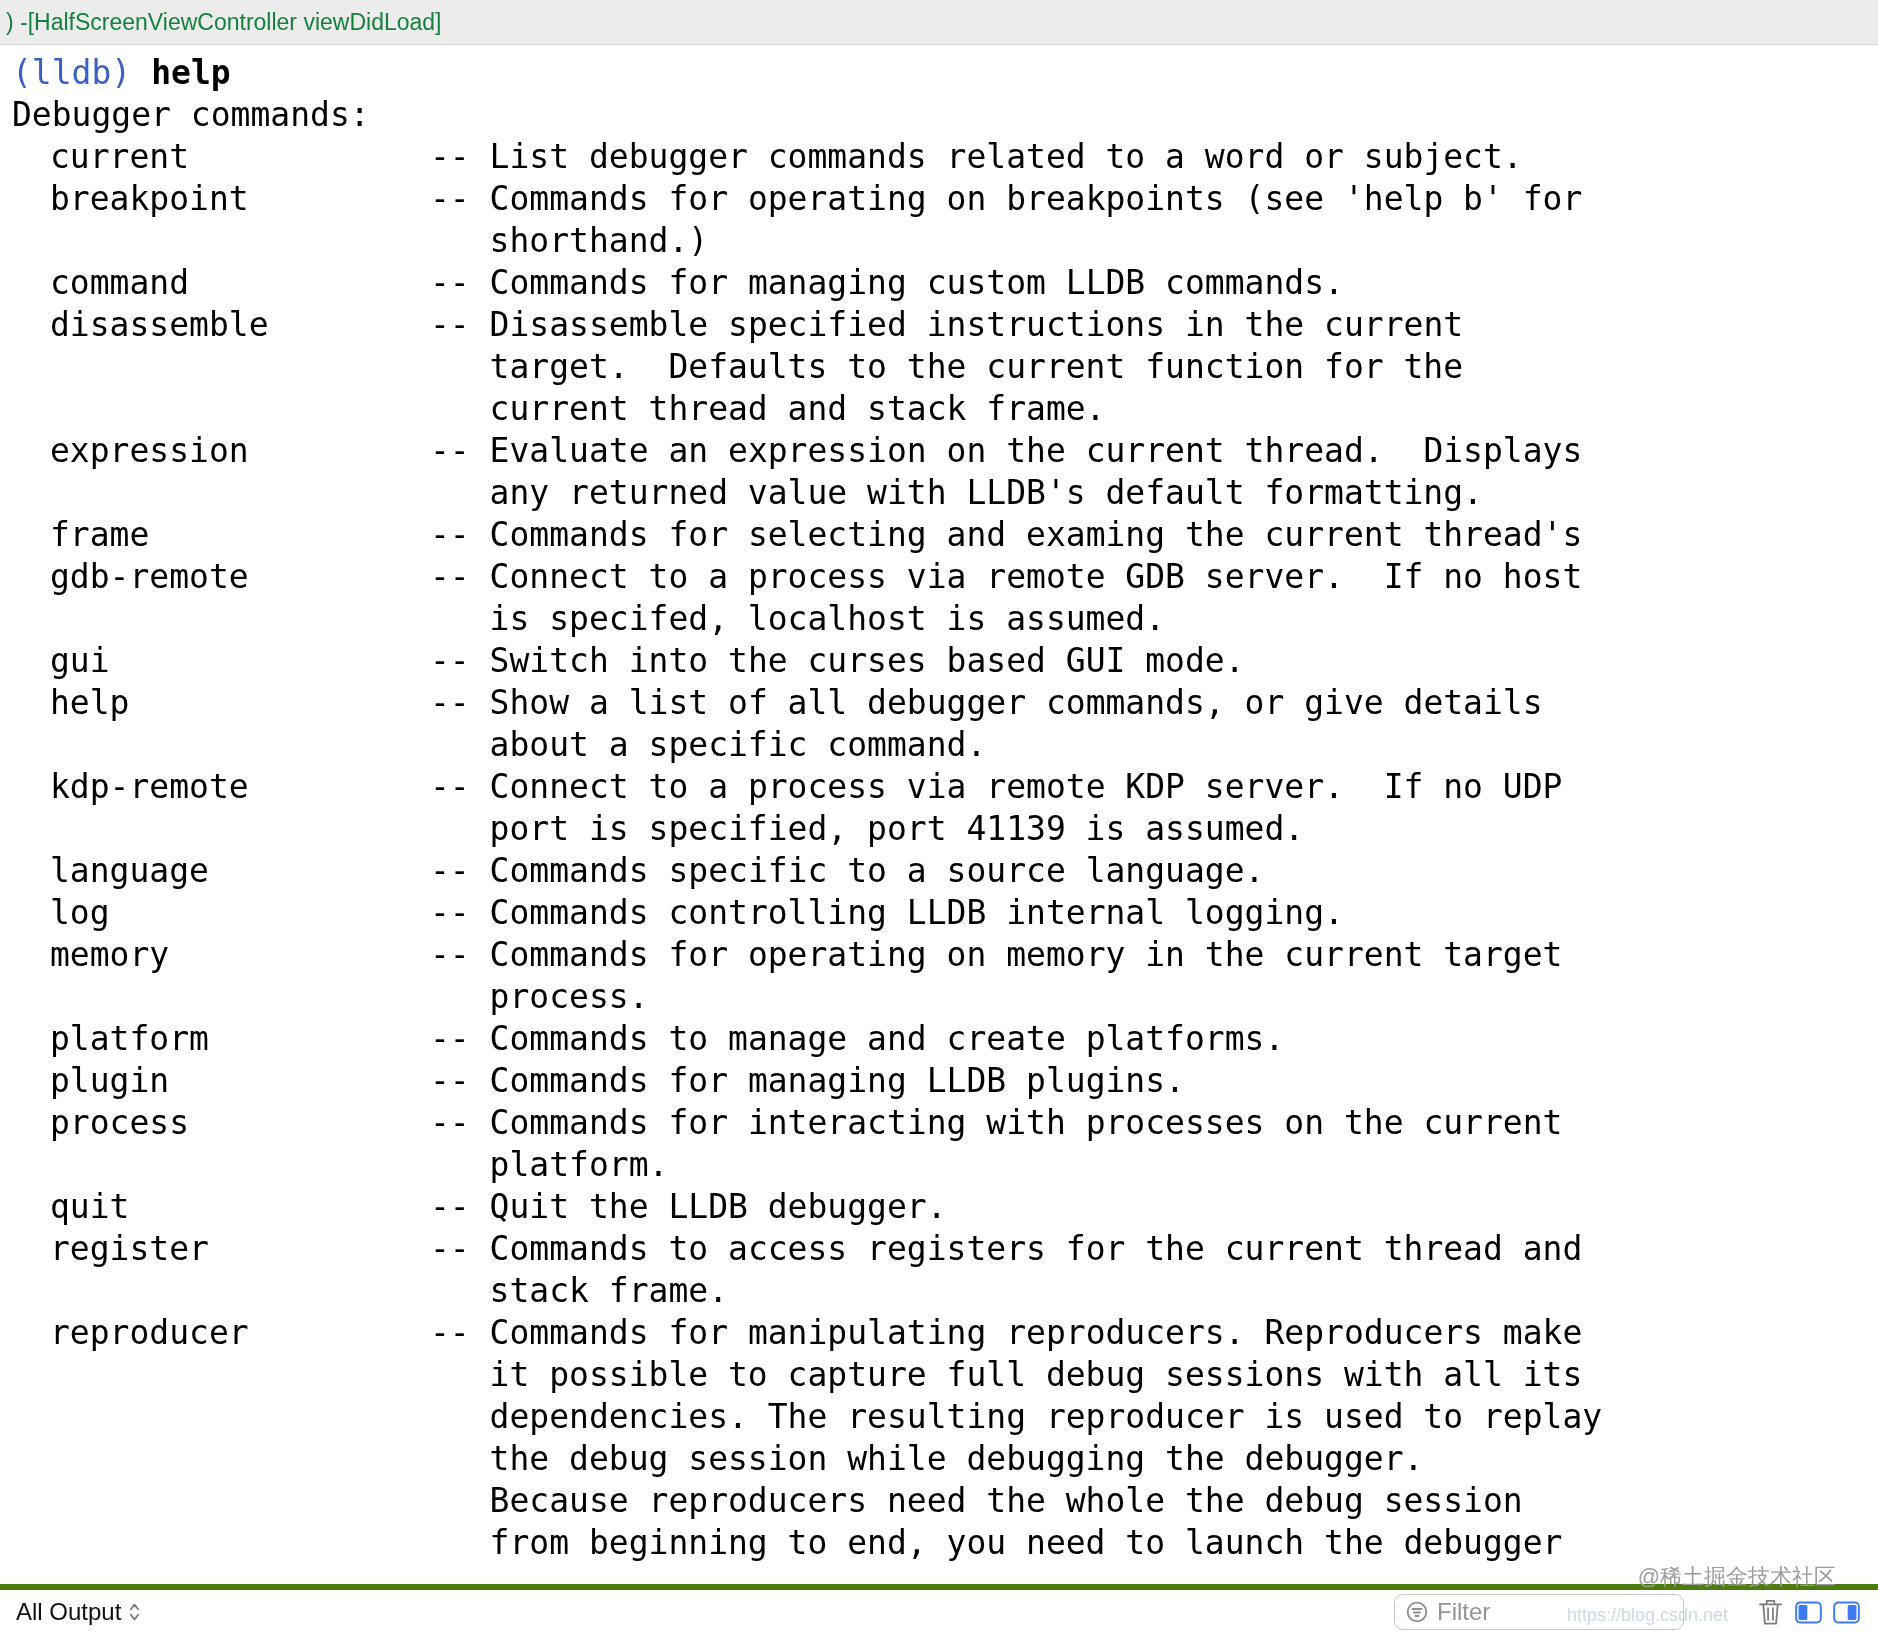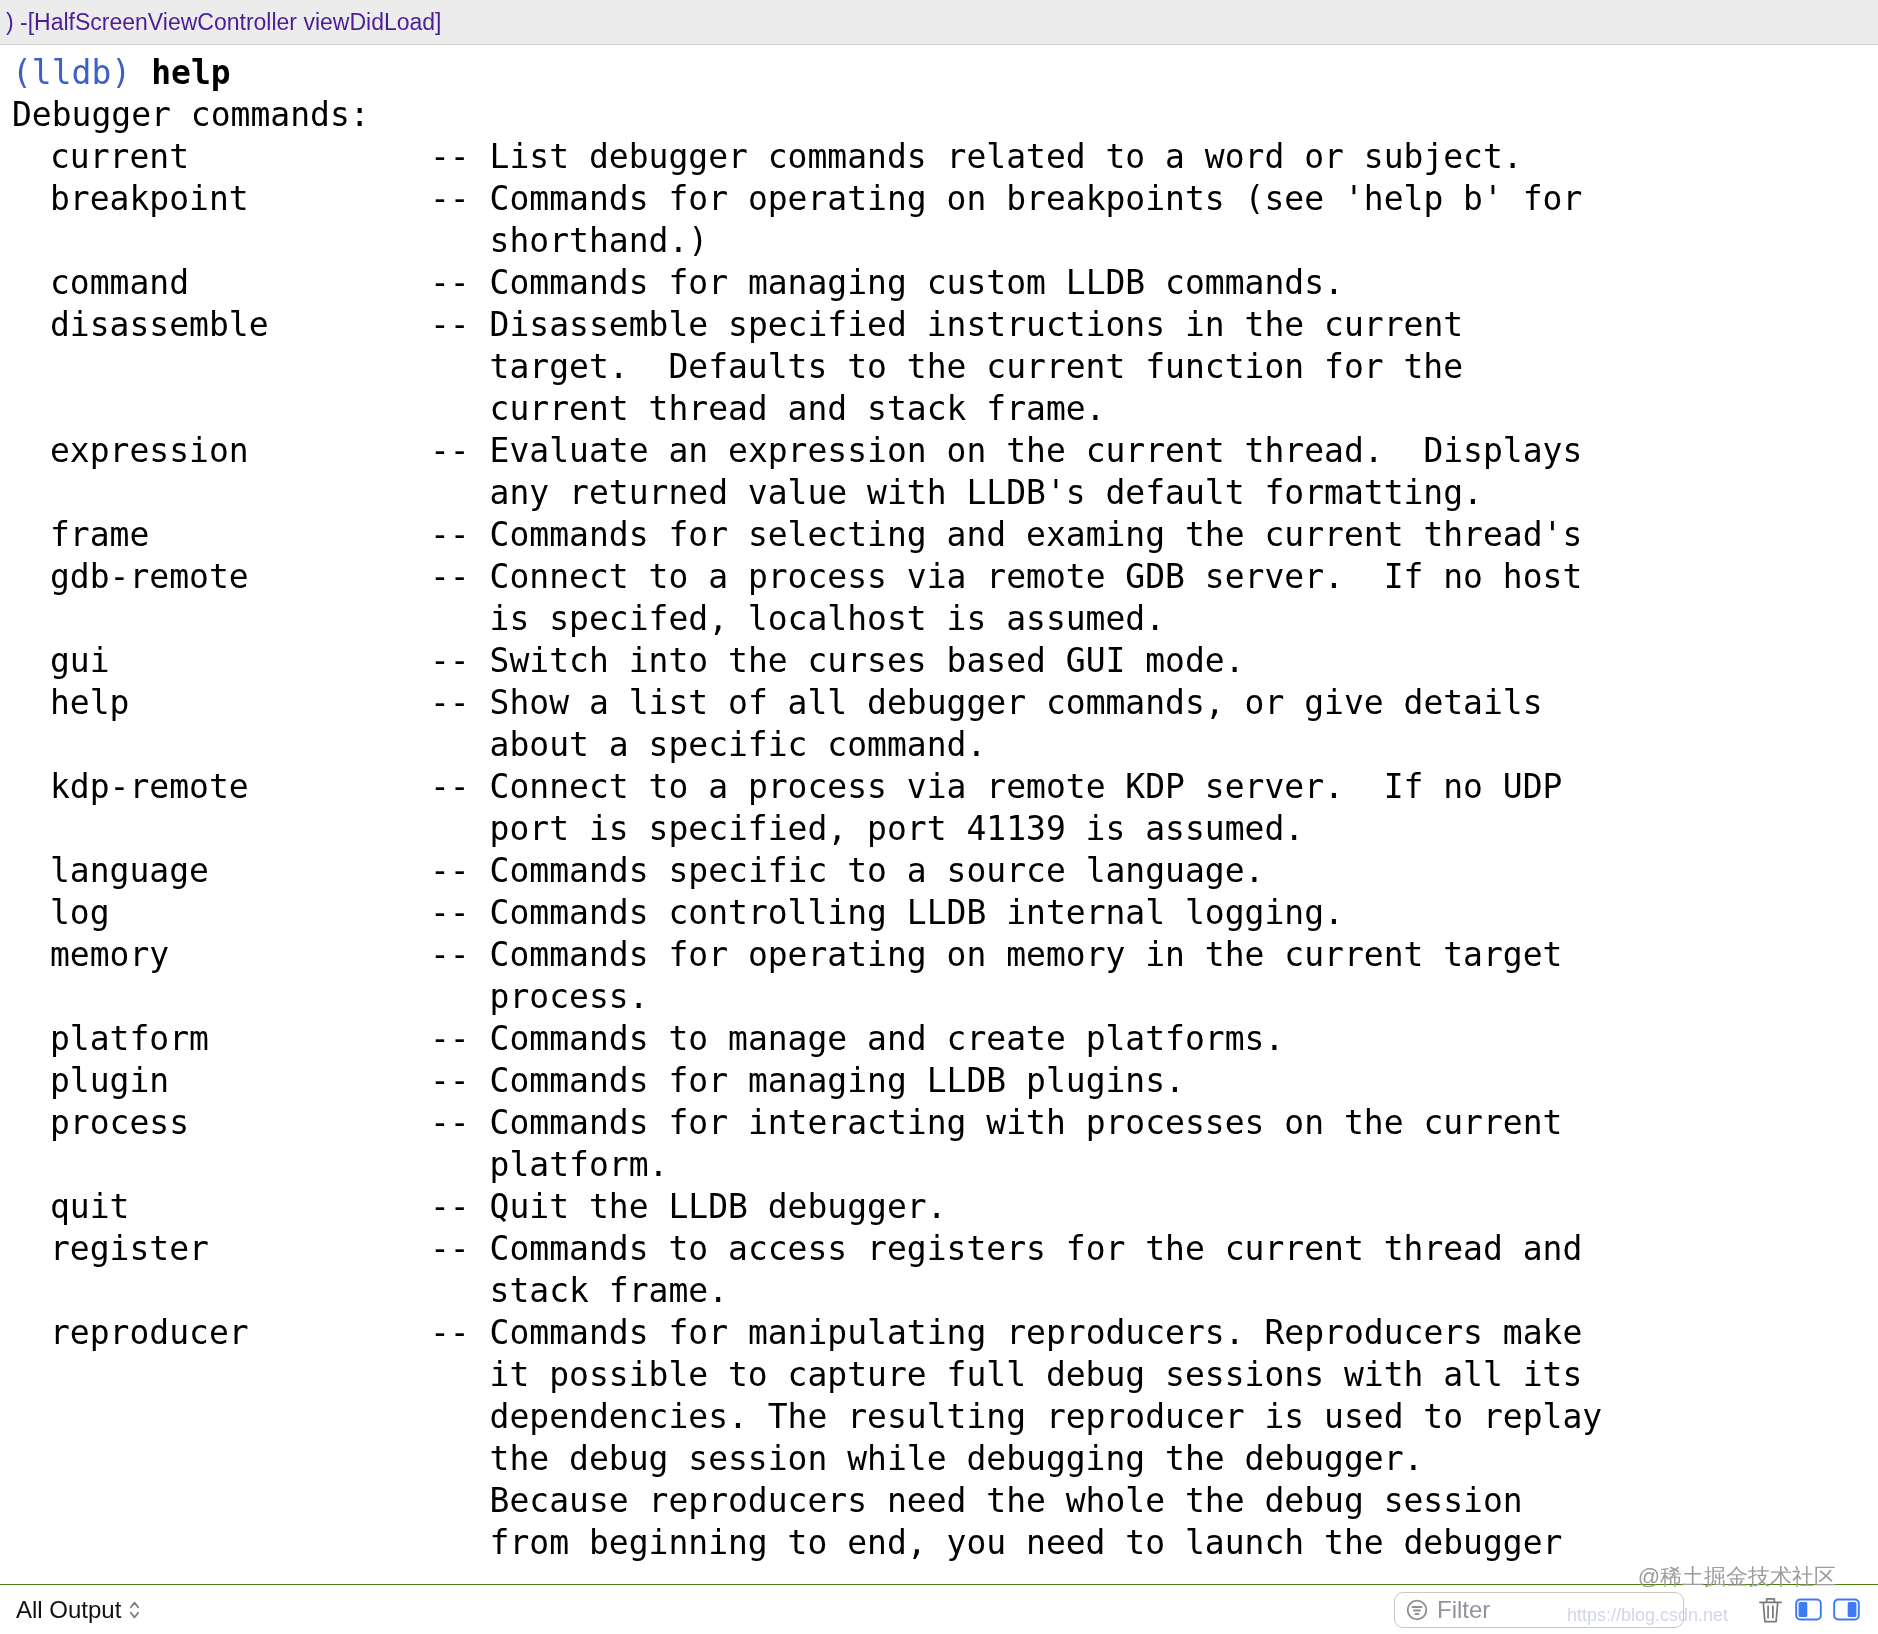--- a/index.html
+++ b/index.html
@@ -1,37 +1,37 @@
 <!DOCTYPE html>
 <html style="--prompt-blue: #3b61c8; --panel-icon-blue: #3f7af6; --icon-gray: #7a7a7a;"><head>
 <meta charset="utf-8">
 <style>
   * { margin:0; padding:0; box-sizing:border-box; }
   html,body { width:1878px; height:1634px; overflow:hidden; background:#fff; }
   .window { position:relative; width:1878px; height:1634px; font-family:"Liberation Sans",sans-serif; background:#fff; }
 
   
   .jump-bar { height:45px; background:#ececec; border-bottom:1px solid #d2d2d2; display:flex; align-items:center; padding-left:6px; }
-  .jump-title { color:#4c1d95; font-size:23px; white-space:pre; }
+  .jump-title { color:#15803d; font-size:23px; white-space:pre; }
 
   
   .console { position:absolute; top:46px; left:0; right:0; bottom:50px; overflow:hidden;
              padding:6px 0 0 12px; font-family:"DejaVu Sans Mono","Liberation Mono",monospace;
              font-size:33px; line-height:42px; color:#000; }
   .line { white-space:pre; }
   .lldb { color:var(--prompt-blue,#3b61c8); font-weight:normal; }
   .user-cmd { font-weight:bold; margin-left:20px; }
   .cmd-row { display:grid; grid-template-columns:418px 1fr; }
   .cmd-name { padding-left:38px; white-space:pre; }
   .desc-line { white-space:pre; }
   .desc-line.cont { padding-left:3ch; }
 
   
   .bottom-bar { position:absolute; left:0; right:0; bottom:0; height:50px; background:#fff;
-                border-top:1px solid #4d7c0f; display:flex; align-items:center;
+                border-top:6px solid #4d7c0f; display:flex; align-items:center;
                 justify-content:space-between; padding:0 18px 0 16px; z-index:3; }
   .all-output { display:flex; align-items:center; gap:7px; font-size:24px; color:#111; }
   .bar-right { display:flex; align-items:center; gap:11px; }
   .filter-field { width:290px; height:36px; border:1.5px solid #c8c8c8; border-radius:9px;
                   display:flex; align-items:center; gap:8px; padding:0 10px; background:#fff; }
   .filter-input { border:none; outline:none; flex:1; font-size:24px; font-family:"Liberation Sans",sans-serif;
                   color:#333; background:transparent; min-width:0; }
   .filter-input::placeholder { color:#93939b; }
   .icon-btn { background:none; border:none; padding:0; display:flex; align-items:center; }
   .trash-btn { margin-left:62px; }

